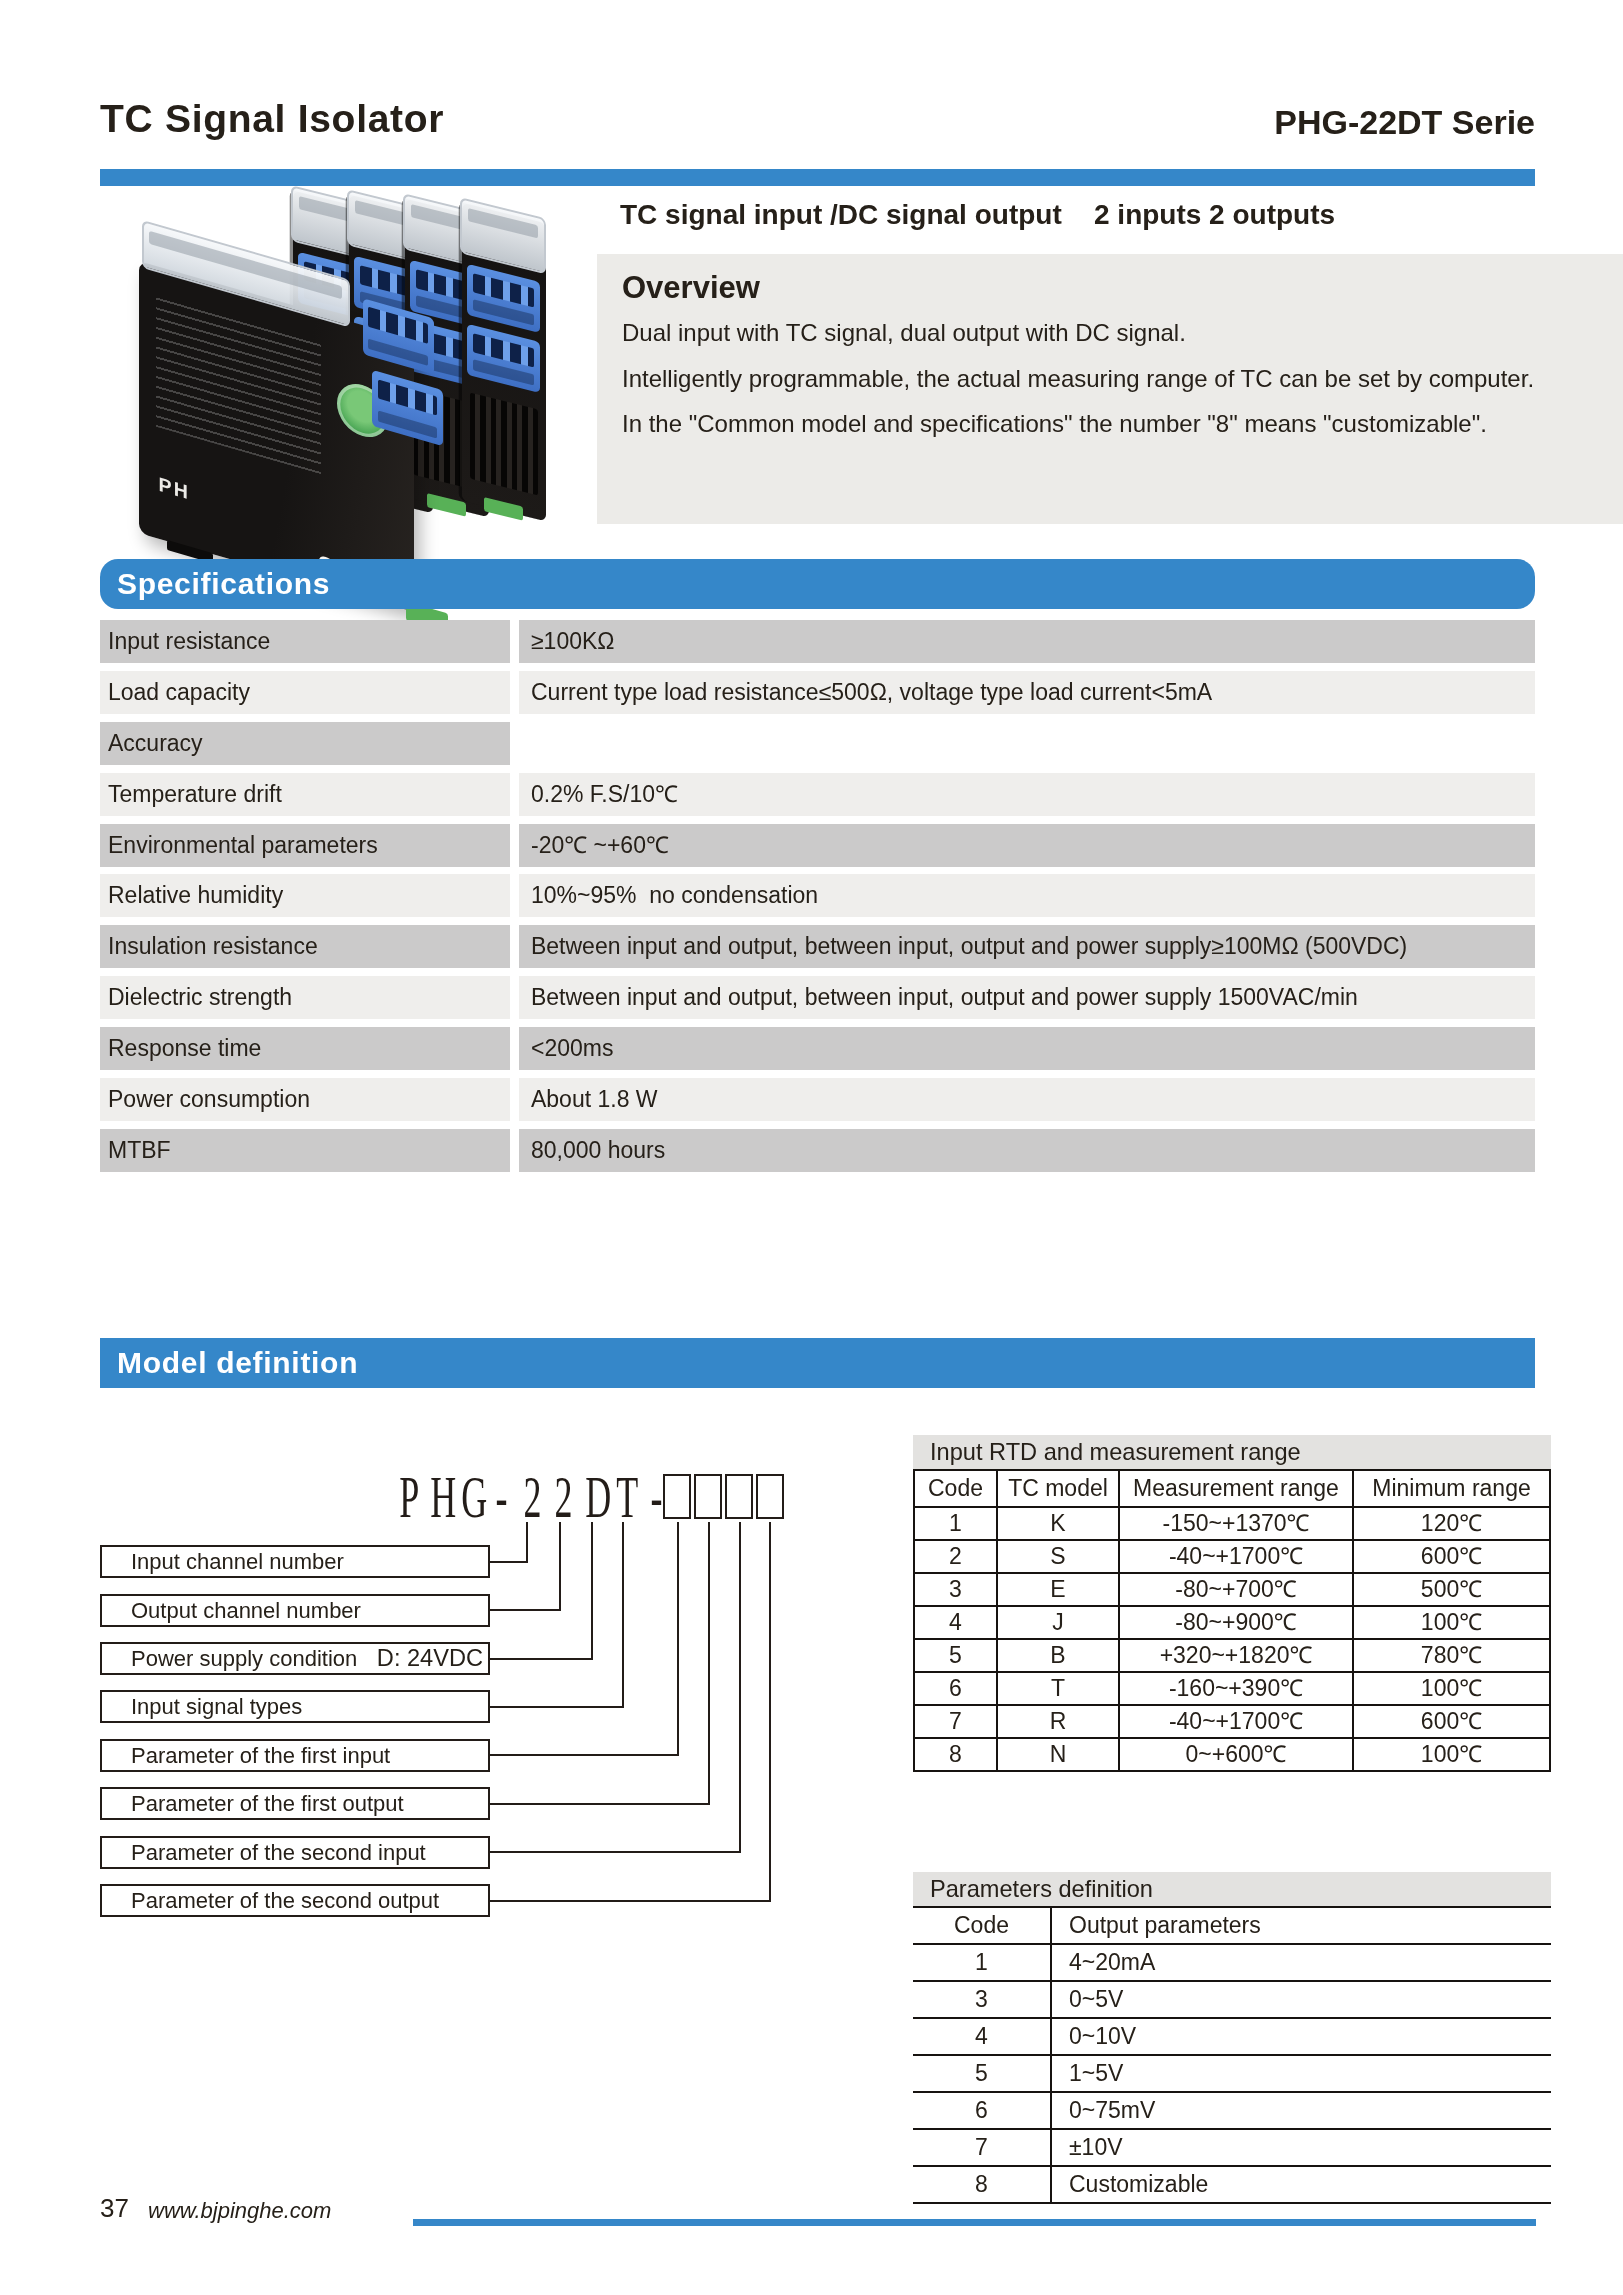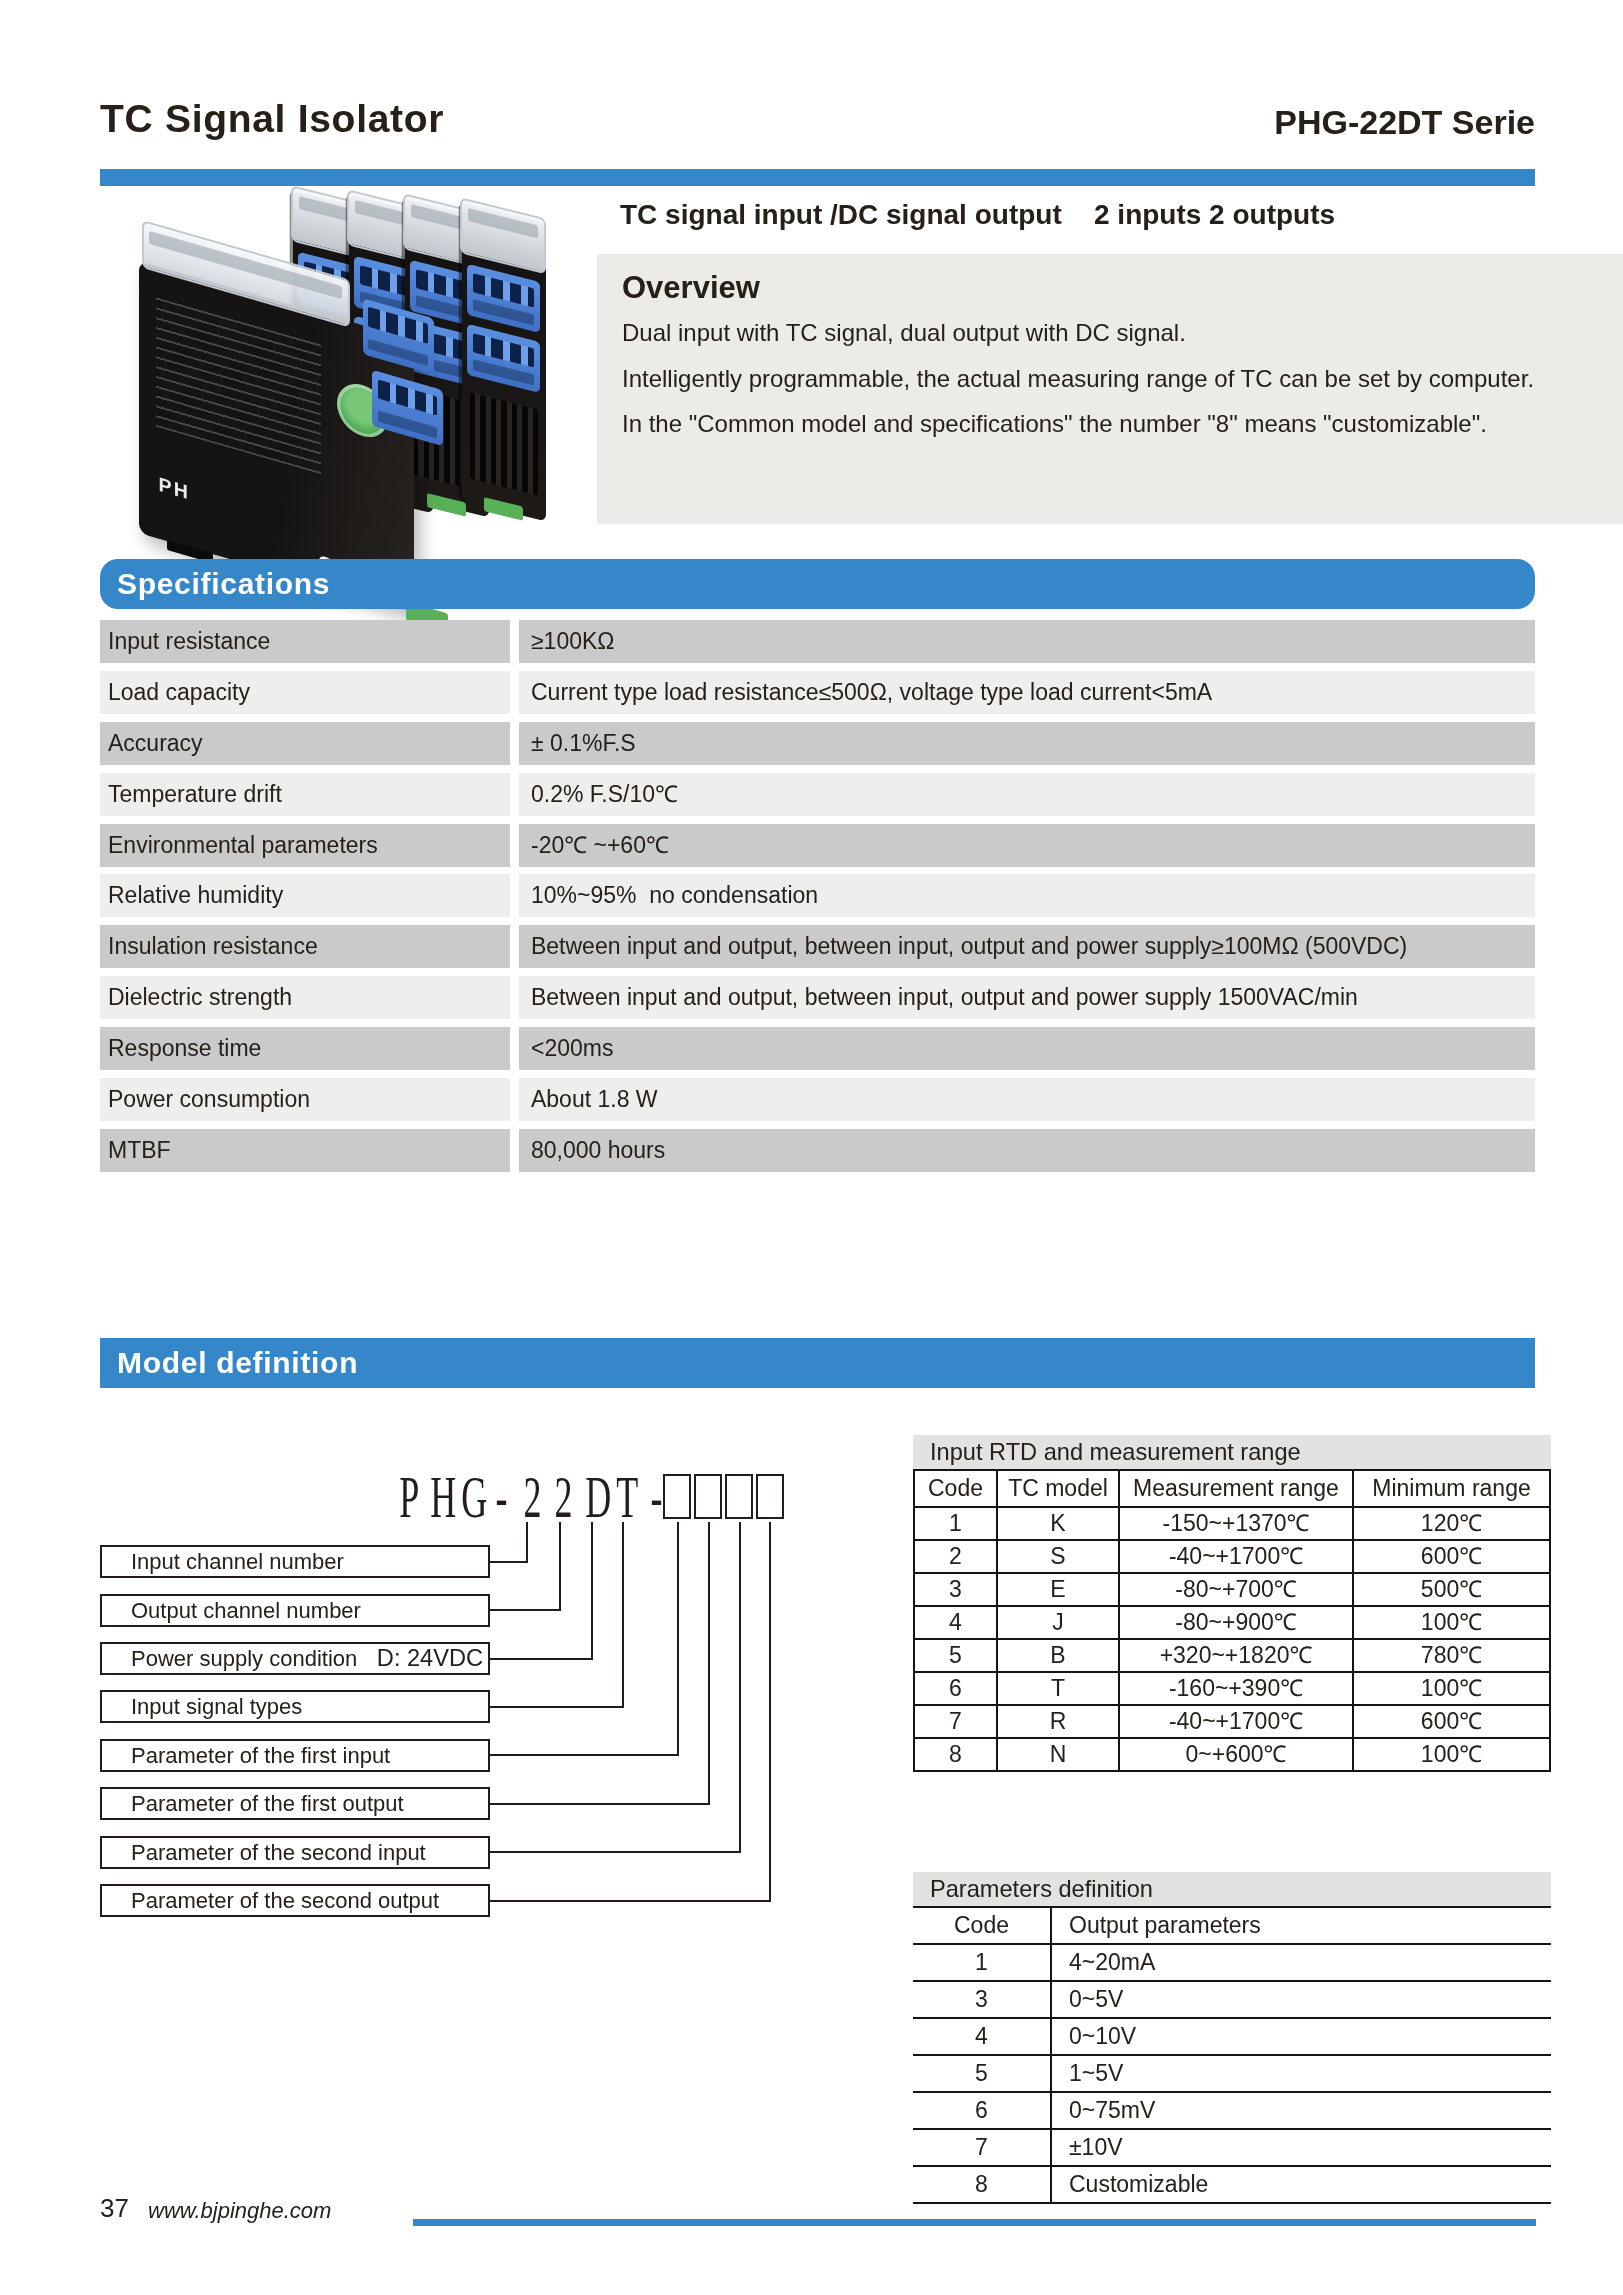--- a/index.html
+++ b/index.html
@@ -185,21 +185,20 @@
   <div class="spec-row">
       <div class="cell spec-label">Input resistance</div>
       <div class="cell spec-value">≥100KΩ</div>
     </div>
       <div class="spec-row">
       <div class="cell spec-label">Load capacity</div>
       <div class="cell spec-value">Current type load resistance≤500Ω, voltage type load current&lt;5mA</div>
     </div>
       <div class="spec-row">
       <div class="cell spec-label">Accuracy</div>
-      <div class="cell spec-value">± 0.1%F.S</div>
     </div>
       <div class="spec-row">
       <div class="cell spec-label">Temperature drift</div>
       <div class="cell spec-value">0.2% F.S/10℃</div>
     </div>
       <div class="spec-row">
       <div class="cell spec-label">Environmental parameters</div>
       <div class="cell spec-value">-20℃ ~+60℃</div>
     </div>
       <div class="spec-row">

